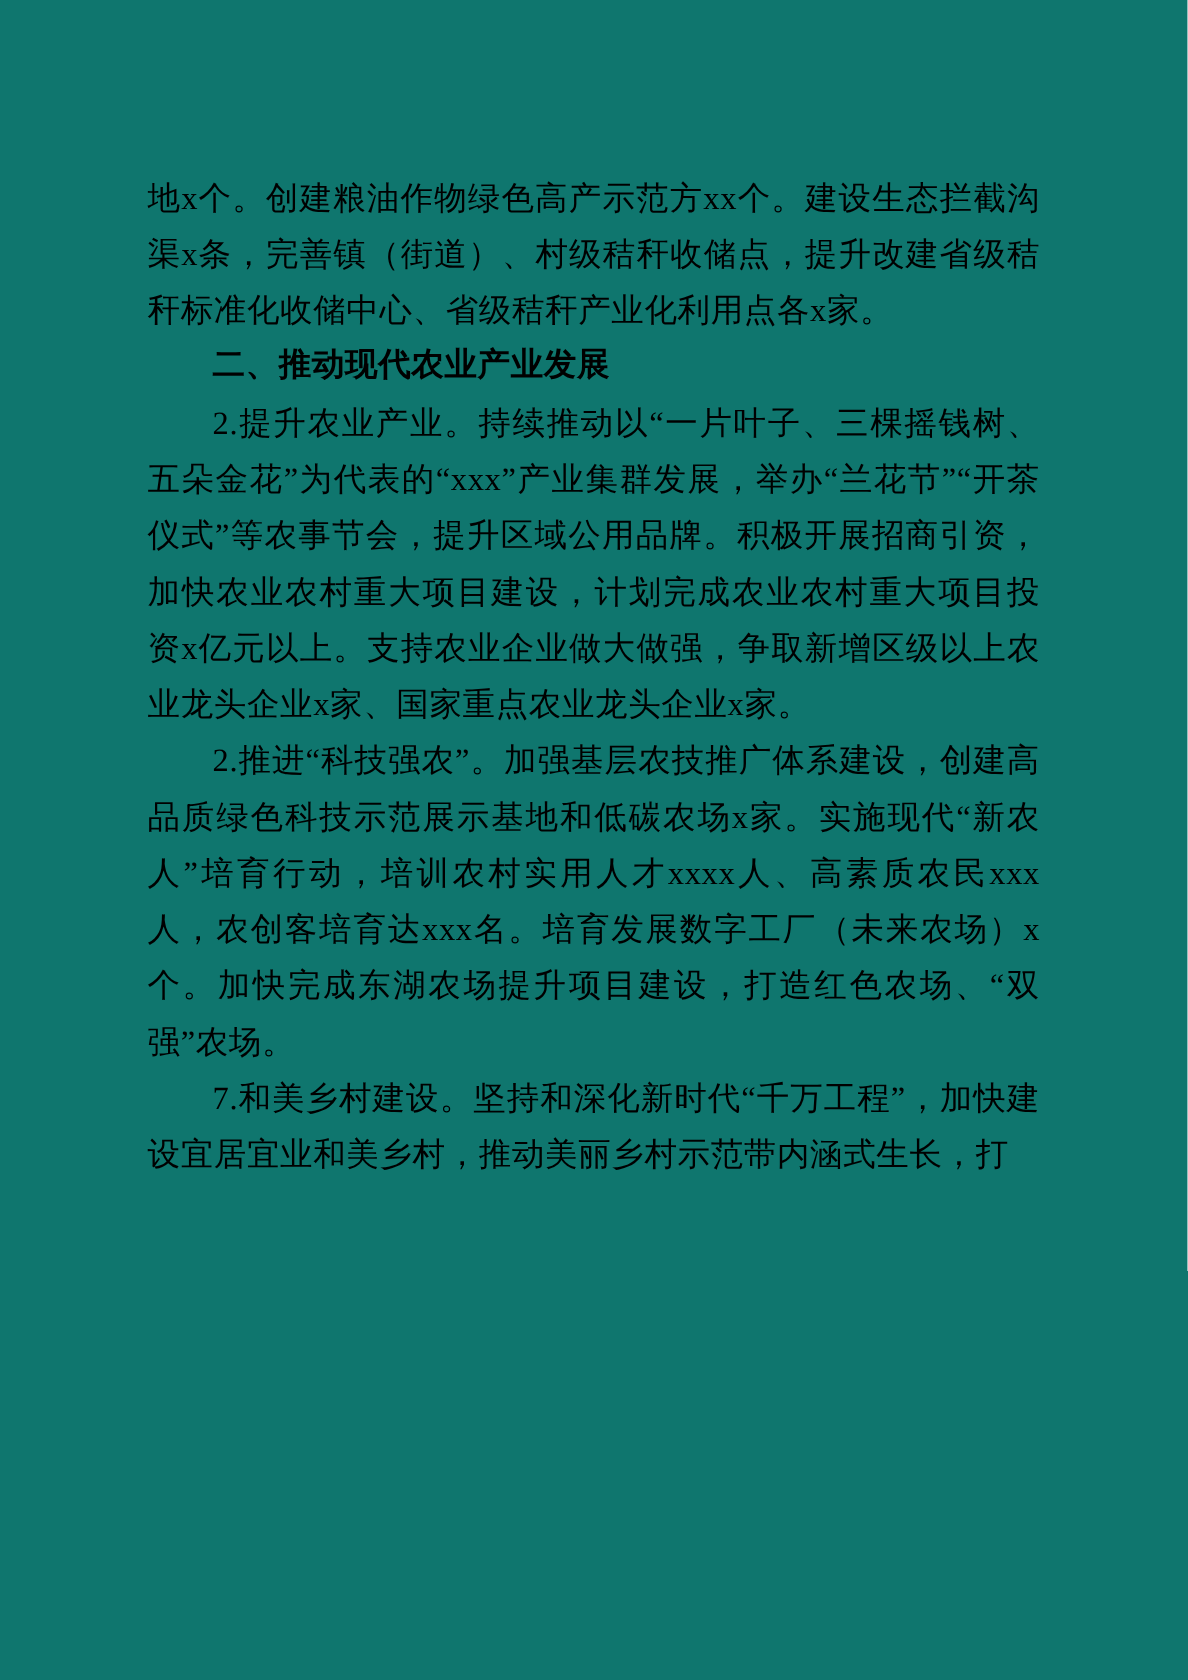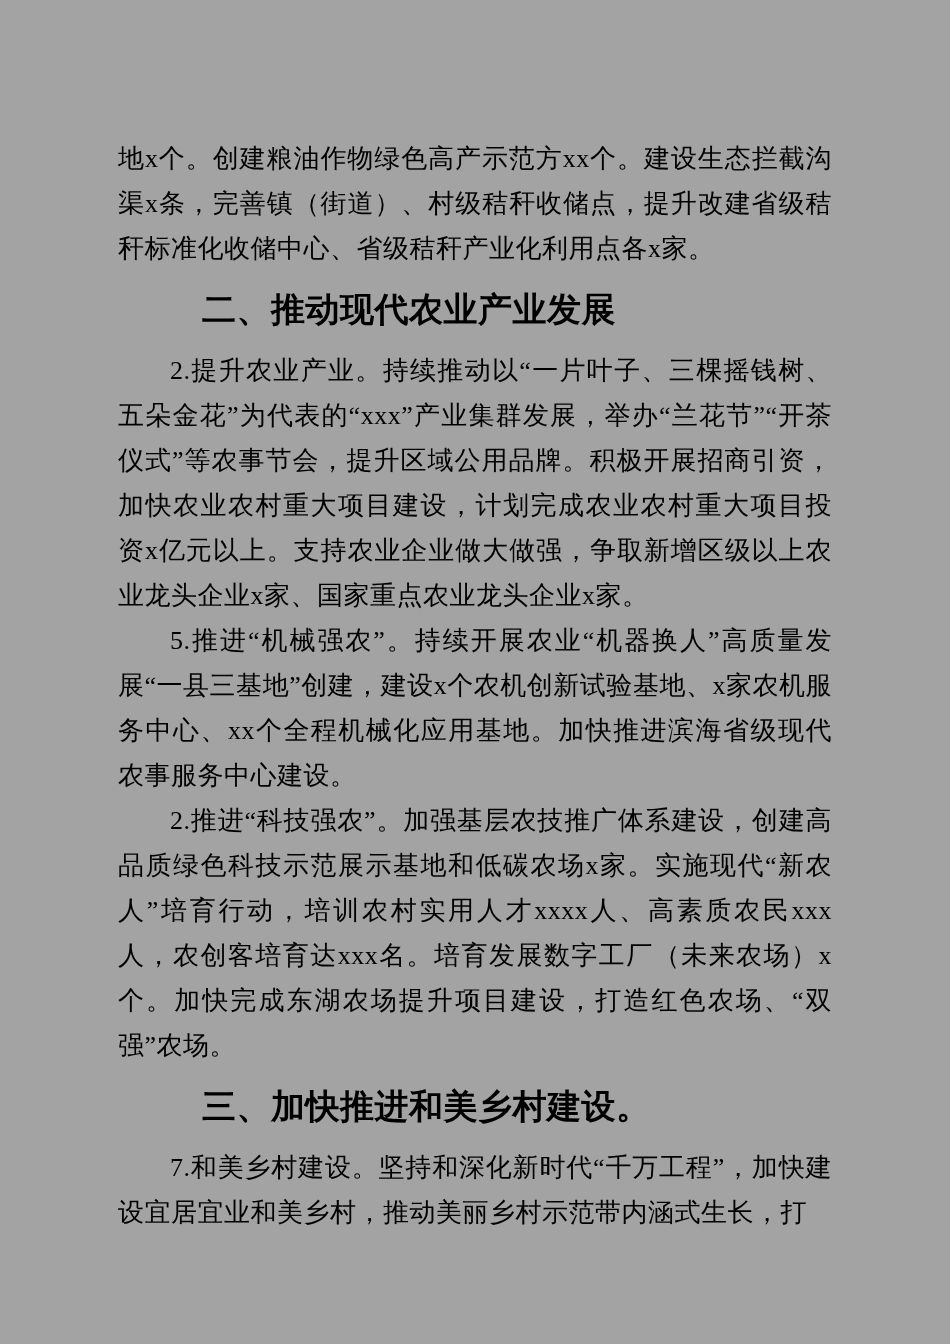--- a/index.html
+++ b/index.html
@@ -5,59 +5,57 @@
   html, body {
     margin: 0;
     padding: 0;
     background: #ffffff;
   }
   .page {
     position: relative;
     width: 950px;
     height: 1344px;
     box-sizing: border-box;
-    background: #a3a3a3;
+    background: #0f766e;
     padding: 136px 118px 0 118px;
     overflow: hidden;
   }
   .para {
     font-family: "Liberation Serif", "DejaVu Serif", serif;
     font-size: 26px;
     line-height: 45px;
     color: #000000;
     margin: 0;
     text-align: justify;
     text-indent: 2em;
     letter-spacing: 0.5px;
   }
   .para.no-indent {
     text-indent: 0;
   }
   .heading {
-    font-family: Liberation Sans, sans-serif;
+    font-family: Liberation Mono, monospace;
     font-weight: bold;
-    font-size: 34px;
+    font-size: 26px;
     line-height: 45px;
     color: #000000;
-    margin: 16px;
+    margin: 0;
     text-align: justify;
     text-indent: 2em;
     letter-spacing: 0.5px;
   }
 </style>
 </head>
 <body>
 
 <div class="page">
   <p class="para no-indent">地x个。创建粮油作物绿色高产示范方xx个。建设生态拦截沟渠x条，完善镇（街道）、村级秸秆收储点，提升改建省级秸秆标准化收储中心、省级秸秆产业化利用点各x家。</p>
 
   <h2 class="heading">二、推动现代农业产业发展</h2>
 
   <p class="para">2.提升农业产业。持续推动以“一片叶子、三棵摇钱树、五朵金花”为代表的“xxx”产业集群发展，举办“兰花节”“开茶仪式”等农事节会，提升区域公用品牌。积极开展招商引资，加快农业农村重大项目建设，计划完成农业农村重大项目投资x亿元以上。支持农业企业做大做强，争取新增区级以上农业龙头企业x家、国家重点农业龙头企业x家。</p>
 
-  <p class="para">5.推进“机械强农”。持续开展农业“机器换人”高质量发展“一县三基地”创建，建设x个农机创新试验基地、x家农机服务中心、xx个全程机械化应用基地。加快推进滨海省级现代农事服务中心建设。</p>
 
   <p class="para">2.推进“科技强农”。加强基层农技推广体系建设，创建高品质绿色科技示范展示基地和低碳农场x家。实施现代“新农人”培育行动，培训农村实用人才xxxx人、高素质农民xxx人，农创客培育达xxx名。培育发展数字工厂（未来农场）x个。加快完成东湖农场提升项目建设，打造红色农场、“双强”农场。</p>
 
-  <h2 class="heading">三、加快推进和美乡村建设。</h2>
 
   <p class="para">7.和美乡村建设。坚持和深化新时代“千万工程”，加快建设宜居宜业和美乡村，推动美丽乡村示范带内涵式生长，打</p>
 </div>
 
 </body></html>

